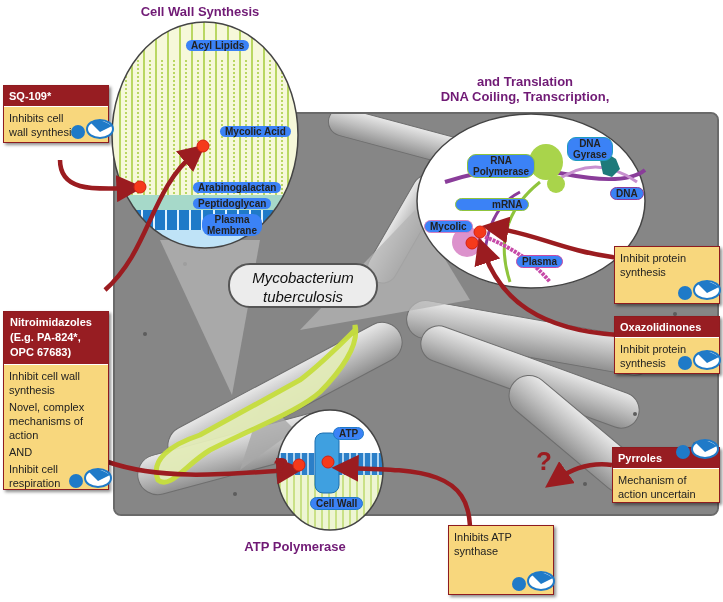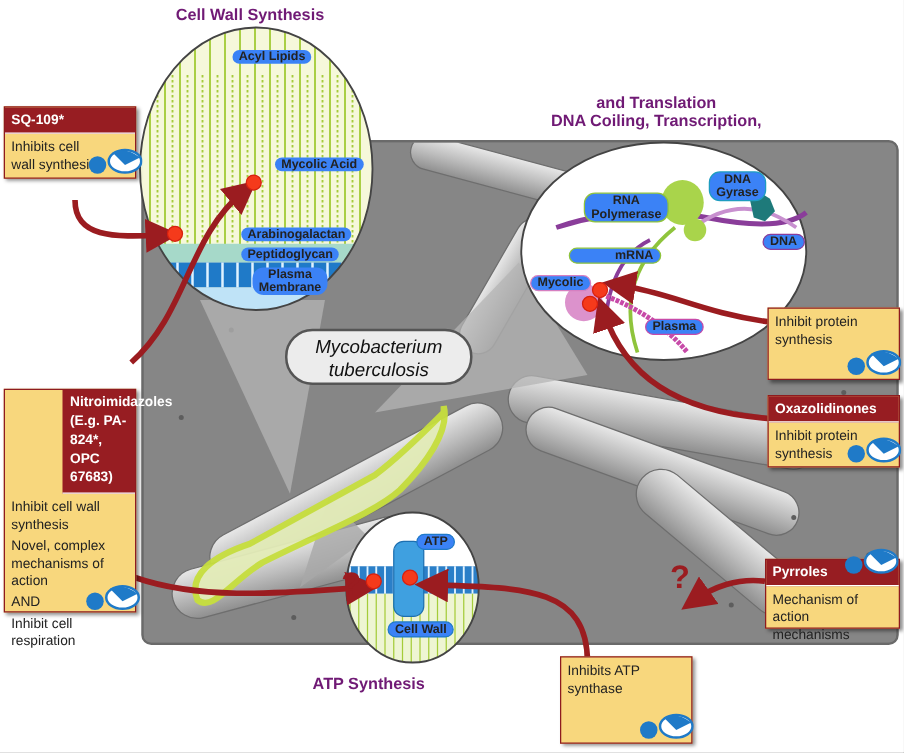--- a/index.html
+++ b/index.html
@@ -17,21 +17,21 @@
   .q{position:absolute;font-weight:bold;font-size:26px;color:#9b1c20;}
 </style>
 </head>
 <body>
 
 <div class="section-title" style="left:100px;top:4px;width:200px;">Cell Wall Synthesis</div>
 <div class="section-title" style="left:400px;top:74px;width:250px;">
   <div>and Translation</div>
   <div>DNA Coiling, Transcription,</div>
 </div>
-<div class="section-title" style="left:230px;top:539px;width:130px;">ATP Synthesis</div>
+<div class="section-title" style="left:230px;top:539px;width:130px;">ATP Polymerase</div>
 
 <div class="sem">
   <svg width="602" height="400" viewBox="0 0 602 400">
     <defs>
       <linearGradient id="rod" x1="0" y1="0" x2="0" y2="1">
         <stop offset="0" stop-color="#e8e8e8"></stop>
           <stop offset="0.5" stop-color="#bdbdbd"></stop>
           <stop offset="1" stop-color="#8f8f8f"></stop>
       </linearGradient>
     </defs>
@@ -187,21 +187,21 @@
   <div class="drug-head">SQ-109*</div>
   <div class="drug-body" style="width:70px;">Inhibits cell wall synthesis</div>
   <svg class="pill" style="left:66px;top:32px">
       <circle cx="8" cy="14" r="7" fill="#1f7ac8"></circle>
       <ellipse cx="30" cy="11" rx="13" ry="9" fill="#fff" stroke="#1f7ac8" stroke-width="2"></ellipse>
       <path d="M20,4 Q30,-1 42,8 L30,14 Z" fill="#1f7ac8"></path>
     </svg>
 </div>
 
 <div class="drug-box" style="left:3px;top:311px;width:104px;height:177px;">
-  <div class="drug-head" style="line-height:15px;padding:3px 6px 4px 6px;margin-left:46px;">
+  <div class="drug-head" style="line-height:15px;padding:3px 6px 4px 6px;">
     <div>Nitroimidazoles</div>
     <div>(E.g. PA-824*,</div>
     <div>OPC 67683)</div>
   </div>
   <div class="drug-body" style="width:80px;">
     <p>Inhibit cell wall synthesis</p>
     <p>Novel, complex mechanisms of action</p>
     <p>AND</p>
     <p>Inhibit cell respiration</p>
   </div>
@@ -226,21 +226,21 @@
   <div class="drug-body" style="width:70px;">Inhibit protein synthesis</div>
   <svg class="pill" style="left:62px;top:32px">
       <circle cx="8" cy="14" r="7" fill="#1f7ac8"></circle>
       <ellipse cx="30" cy="11" rx="13" ry="9" fill="#fff" stroke="#1f7ac8" stroke-width="2"></ellipse>
       <path d="M20,4 Q30,-1 42,8 L30,14 Z" fill="#1f7ac8"></path>
     </svg>
 </div>
 
 <div class="drug-box" style="left:612px;top:447px;width:106px;height:54px;">
   <div class="drug-head">Pyrroles</div>
-  <div class="drug-body" style="width:88px;">Mechanism of action mechanisms</div>
+  <div class="drug-body" style="width:88px;">Mechanism of action uncertain</div>
   <svg class="pill" style="left:62px;top:-10px">
       <circle cx="8" cy="14" r="7" fill="#1f7ac8"></circle>
       <ellipse cx="30" cy="11" rx="13" ry="9" fill="#fff" stroke="#1f7ac8" stroke-width="2"></ellipse>
       <path d="M20,4 Q30,-1 42,8 L30,14 Z" fill="#1f7ac8"></path>
     </svg>
 </div>
 
 <div class="drug-box" style="left:448px;top:525px;width:104px;height:68px;">
   <div class="drug-body" style="width:66px;">Inhibits ATP synthase</div>
   <svg class="pill" style="left:62px;top:44px">

